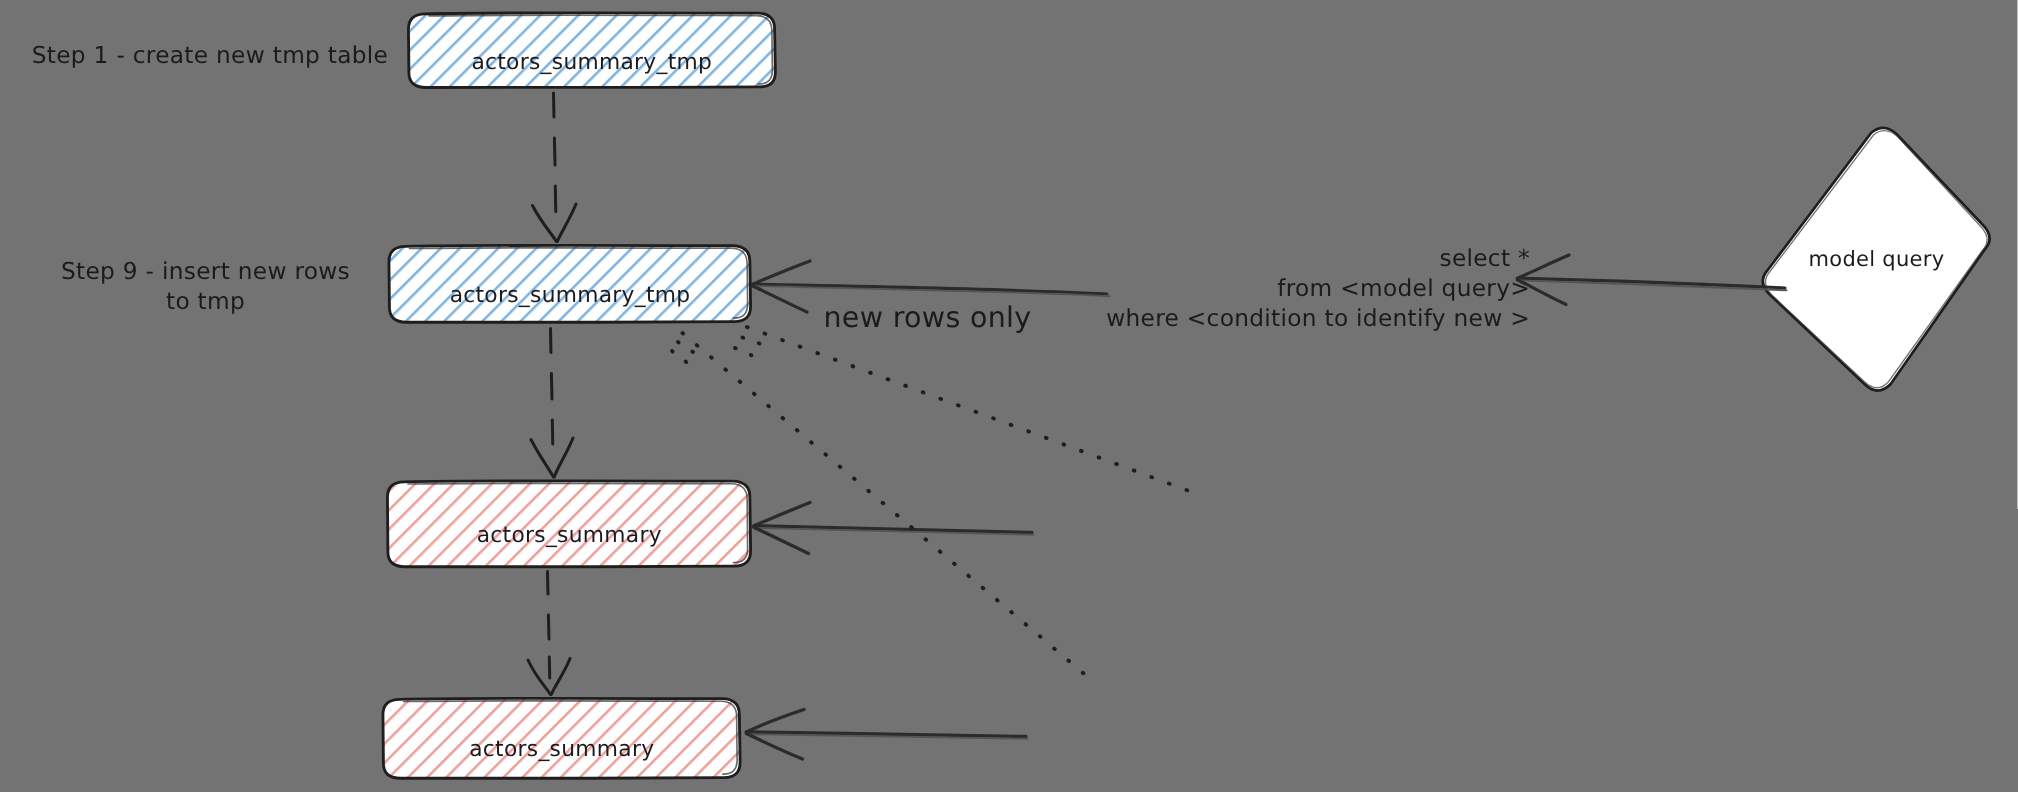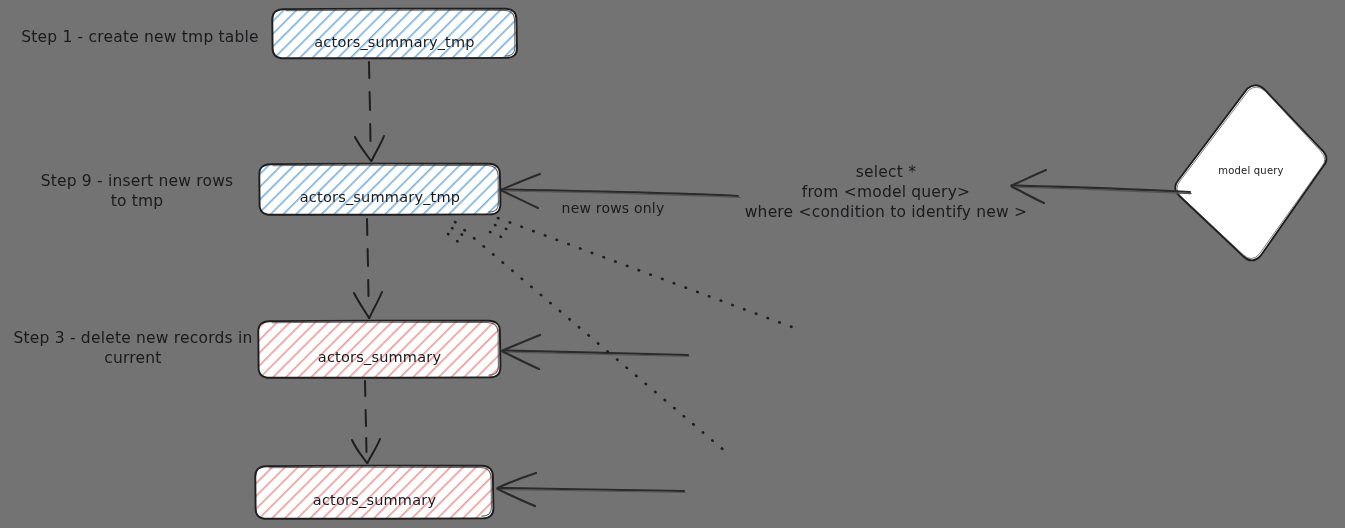--- a/index.html
+++ b/index.html
@@ -37,37 +37,37 @@
     font-size: 15.5px;
     text-align: center;
   }
   .box-label {
     font-size: 14.5px;
     text-align: center;
     width: 100%;
     margin-top: 17px;
   }
   .edge-label {
-    font-size: 14px;
+    font-size: 19px;
     text-align: center;
   }
   .sql-label {
     font-size: 15.5px;
     text-align: center;
   }
   .node-box {
     position: absolute;
     display: flex;
     align-items: center;
     justify-content: center;
     box-sizing: border-box;
   }
   .diamond-label {
     position: absolute;
-    font-size: 10px;
+    font-size: 14px;
     text-align: center;
   }
 </style>
 </head>
 <body>
 
 <div id="canvas">
 
   <svg id="sketch" viewBox="0 0 1345 528">
     <defs>
@@ -180,22 +180,20 @@
       <path d="M452,228 L470,240" stroke="#1e1e1e" stroke-width="2.6" stroke-linecap="round" stroke-dasharray="0.5 11" fill="none"></path>
       <path d="M448,234 L466,248" stroke="#1e1e1e" stroke-width="2.6" stroke-linecap="round" stroke-dasharray="0.5 11" fill="none"></path>
     </g>
   </svg>
 
   <div class="txt step-label" style="left:10px; top:28px; width:260px;">Step 1 - create new tmp table</div>
 
   <div class="txt step-label" style="left:14px; top:172px; width:246px;">Step 9 - insert new rows
 to tmp</div>
 
-  <div class="txt step-label" style="left:6px; top:329px; width:254px;">Step 3 - delete new records in
-current</div>
 
 
   <div class="node-box" style="left:272px; top:8px; width:245px; height:51px;">
     <span class="txt box-label" style="position:relative;">actors_summary_tmp</span>
   </div>
 
   <div class="node-box" style="left:259px; top:163px; width:242px; height:52px;">
     <span class="txt box-label" style="position:relative;">actors_summary_tmp</span>
   </div>
 
@@ -204,19 +202,19 @@
   </div>
 
   <div class="node-box" style="left:255px; top:465px; width:239px; height:54px;">
     <span class="txt box-label" style="position:relative;">actors_summary</span>
   </div>
 
   <div class="txt diamond-label" style="left:1192px; top:165px; width:118px;">model query</div>
 
   <div class="txt edge-label" style="left:549px; top:200px; width:128px;">new rows only</div>
 
-  <div class="txt sql-label" style="left:736px; top:163px; width:300px;">select *
+  <div class="txt sql-label" style="left:720px; top:163px; width:300px;text-align:right;">select *
 from &lt;model query&gt;
 where &lt;condition to identify new &gt;</div>
 
 
 
 </div>
 
 </body></html>

